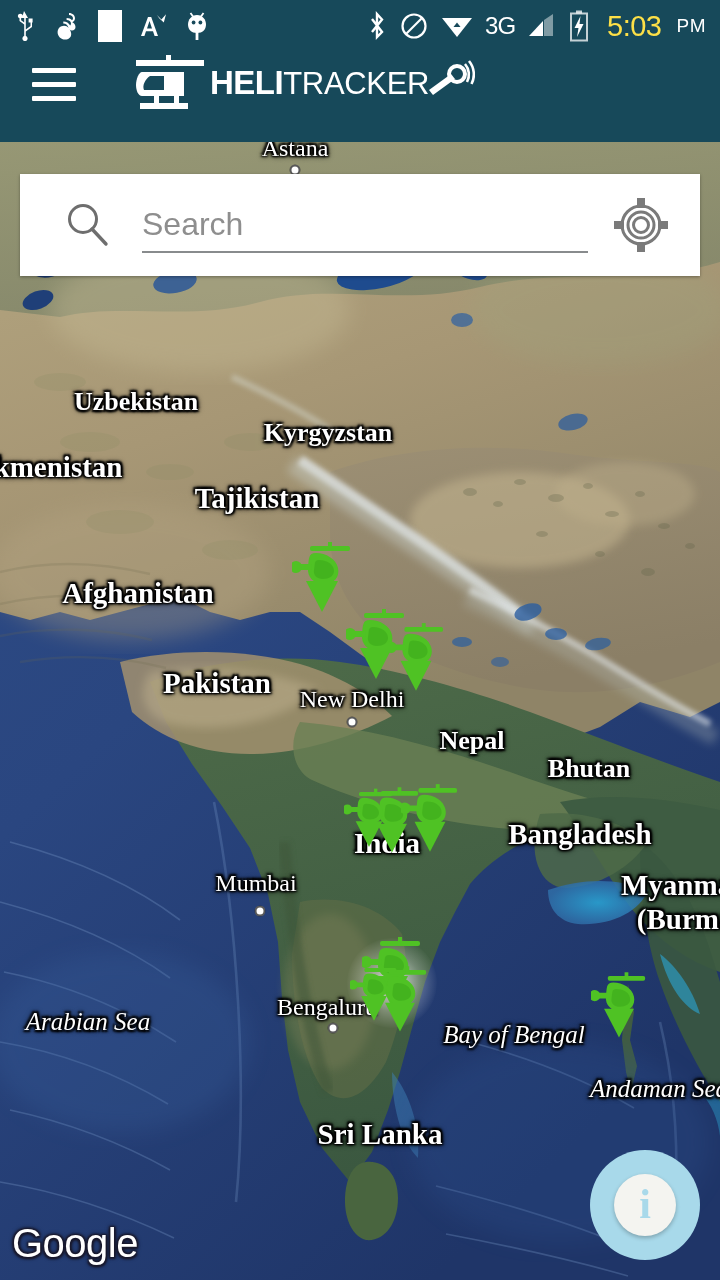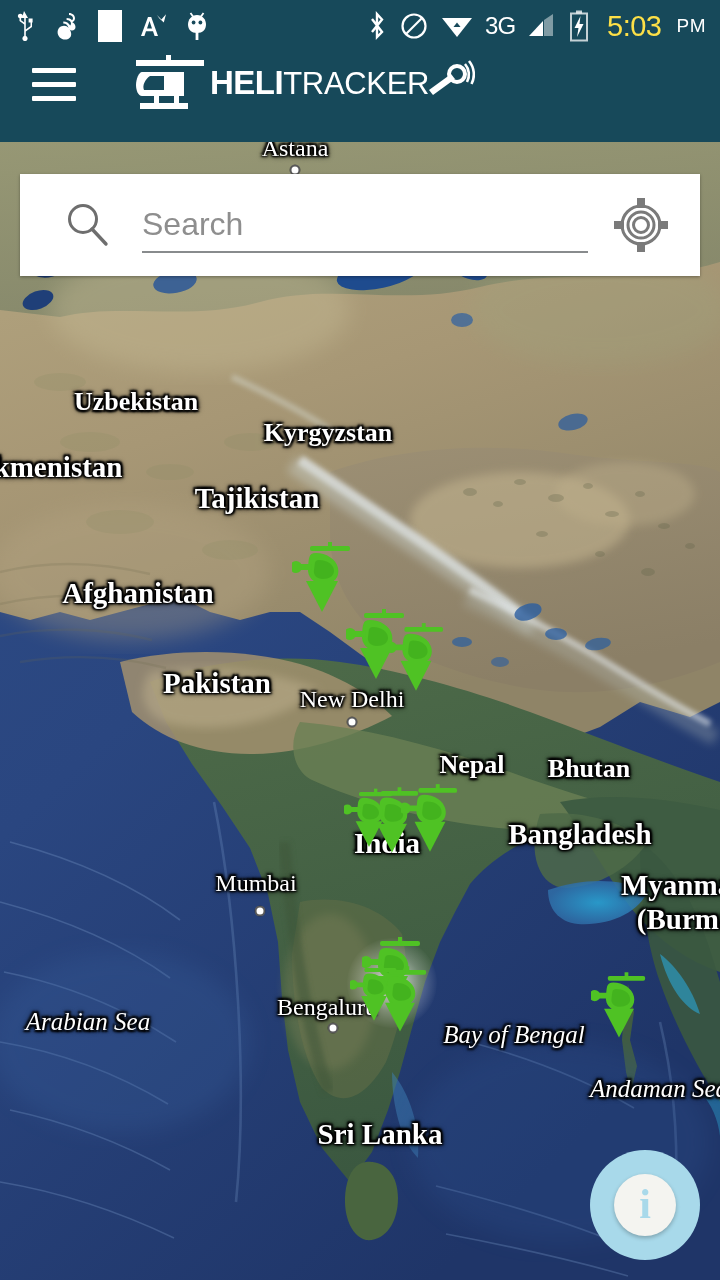--- a/index.html
+++ b/index.html
@@ -409,21 +409,21 @@
         <div class="map-label lbl-city" style="left: 295px; top: 6px;">Astana</div>
         <div class="city-dot" style="left: 295px; top: 28px;"></div>
         <div class="map-label lbl-country" style="left: 136px; top: 260px;">Uzbekistan</div>
         <div class="map-label lbl-country" style="left: 328px; top: 291px;">Kyrgyzstan</div>
         <div class="map-label lbl-country-lg" style="left: 58px; top: 325px;">kmenistan</div>
         <div class="map-label lbl-country-lg" style="left: 257px; top: 356px;">Tajikistan</div>
         <div class="map-label lbl-country-lg" style="left: 138px; top: 451px;">Afghanistan</div>
         <div class="map-label lbl-country-lg" style="left: 210px; top: 541px; padding-left: 14px;">Pakistan</div>
         <div class="map-label lbl-city" style="left: 352px; top: 557px;">New Delhi</div>
         <div class="city-dot" style="left: 352px; top: 580px;"></div>
-        <div class="map-label lbl-country" style="left: 472px; top: 623px;">Nepal</div>
+        <div class="map-label lbl-country" style="left: 472px; top: 599px;">Nepal</div>
         <div class="map-label lbl-country" style="left: 589px; top: 627px;">Bhutan</div>
         <div class="map-label lbl-country-lg" style="left: 387px; top: 701px;">India</div>
         <div class="map-label lbl-country-lg" style="left: 580px; top: 692px;">Bangladesh</div>
         <div class="map-label lbl-country-lg" style="left: 683px; top: 743px;">Myanmar</div>
         <div class="map-label lbl-country-lg" style="left: 690px; top: 777px;">(Burma)</div>
         <div class="map-label lbl-city" style="left: 256px; top: 741px;">Mumbai</div>
         <div class="city-dot" style="left: 260px; top: 769px;"></div>
         <div class="map-label lbl-sea" style="left: 88px; top: 880px;">Arabian Sea</div>
         <div class="map-label lbl-city" style="left: 327px; top: 865px;">Bengaluru</div>
         <div class="city-dot" style="left: 333px; top: 886px;"></div>
@@ -539,20 +539,21 @@
               <rect x="36" y="2" width="4" height="8"></rect>
               <path d="M24 13 C34 13 44 19 46 28 C48 37 42 44 32 44 C22 44 15 37 16 28 C17 19 16 13 24 13 Z"></path>
               <rect x="2" y="24" width="18" height="6" rx="3"></rect>
               <circle cx="4" cy="27" r="6"></circle>
               <path d="M14 41 L46 41 L30 72 Z"></path>
             </g>
             <path d="M27 20 C36 20 42 25 42 31 C42 36 37 39 31 39 C25 39 21 35 22 30 C23 24 22 20 27 20 Z" fill="#3aa819" opacity="0.55"></path>
           </svg></div>
       </div>
 
+    <div id="google-logo">Google</div>
 
     <div id="info-fab">
       <div id="info-fab-inner">
         <span id="info-fab-i">i</span>
       </div>
     </div>
   </div>
 
   <div id="search-bar">
     <div id="search-icon-wrap">

